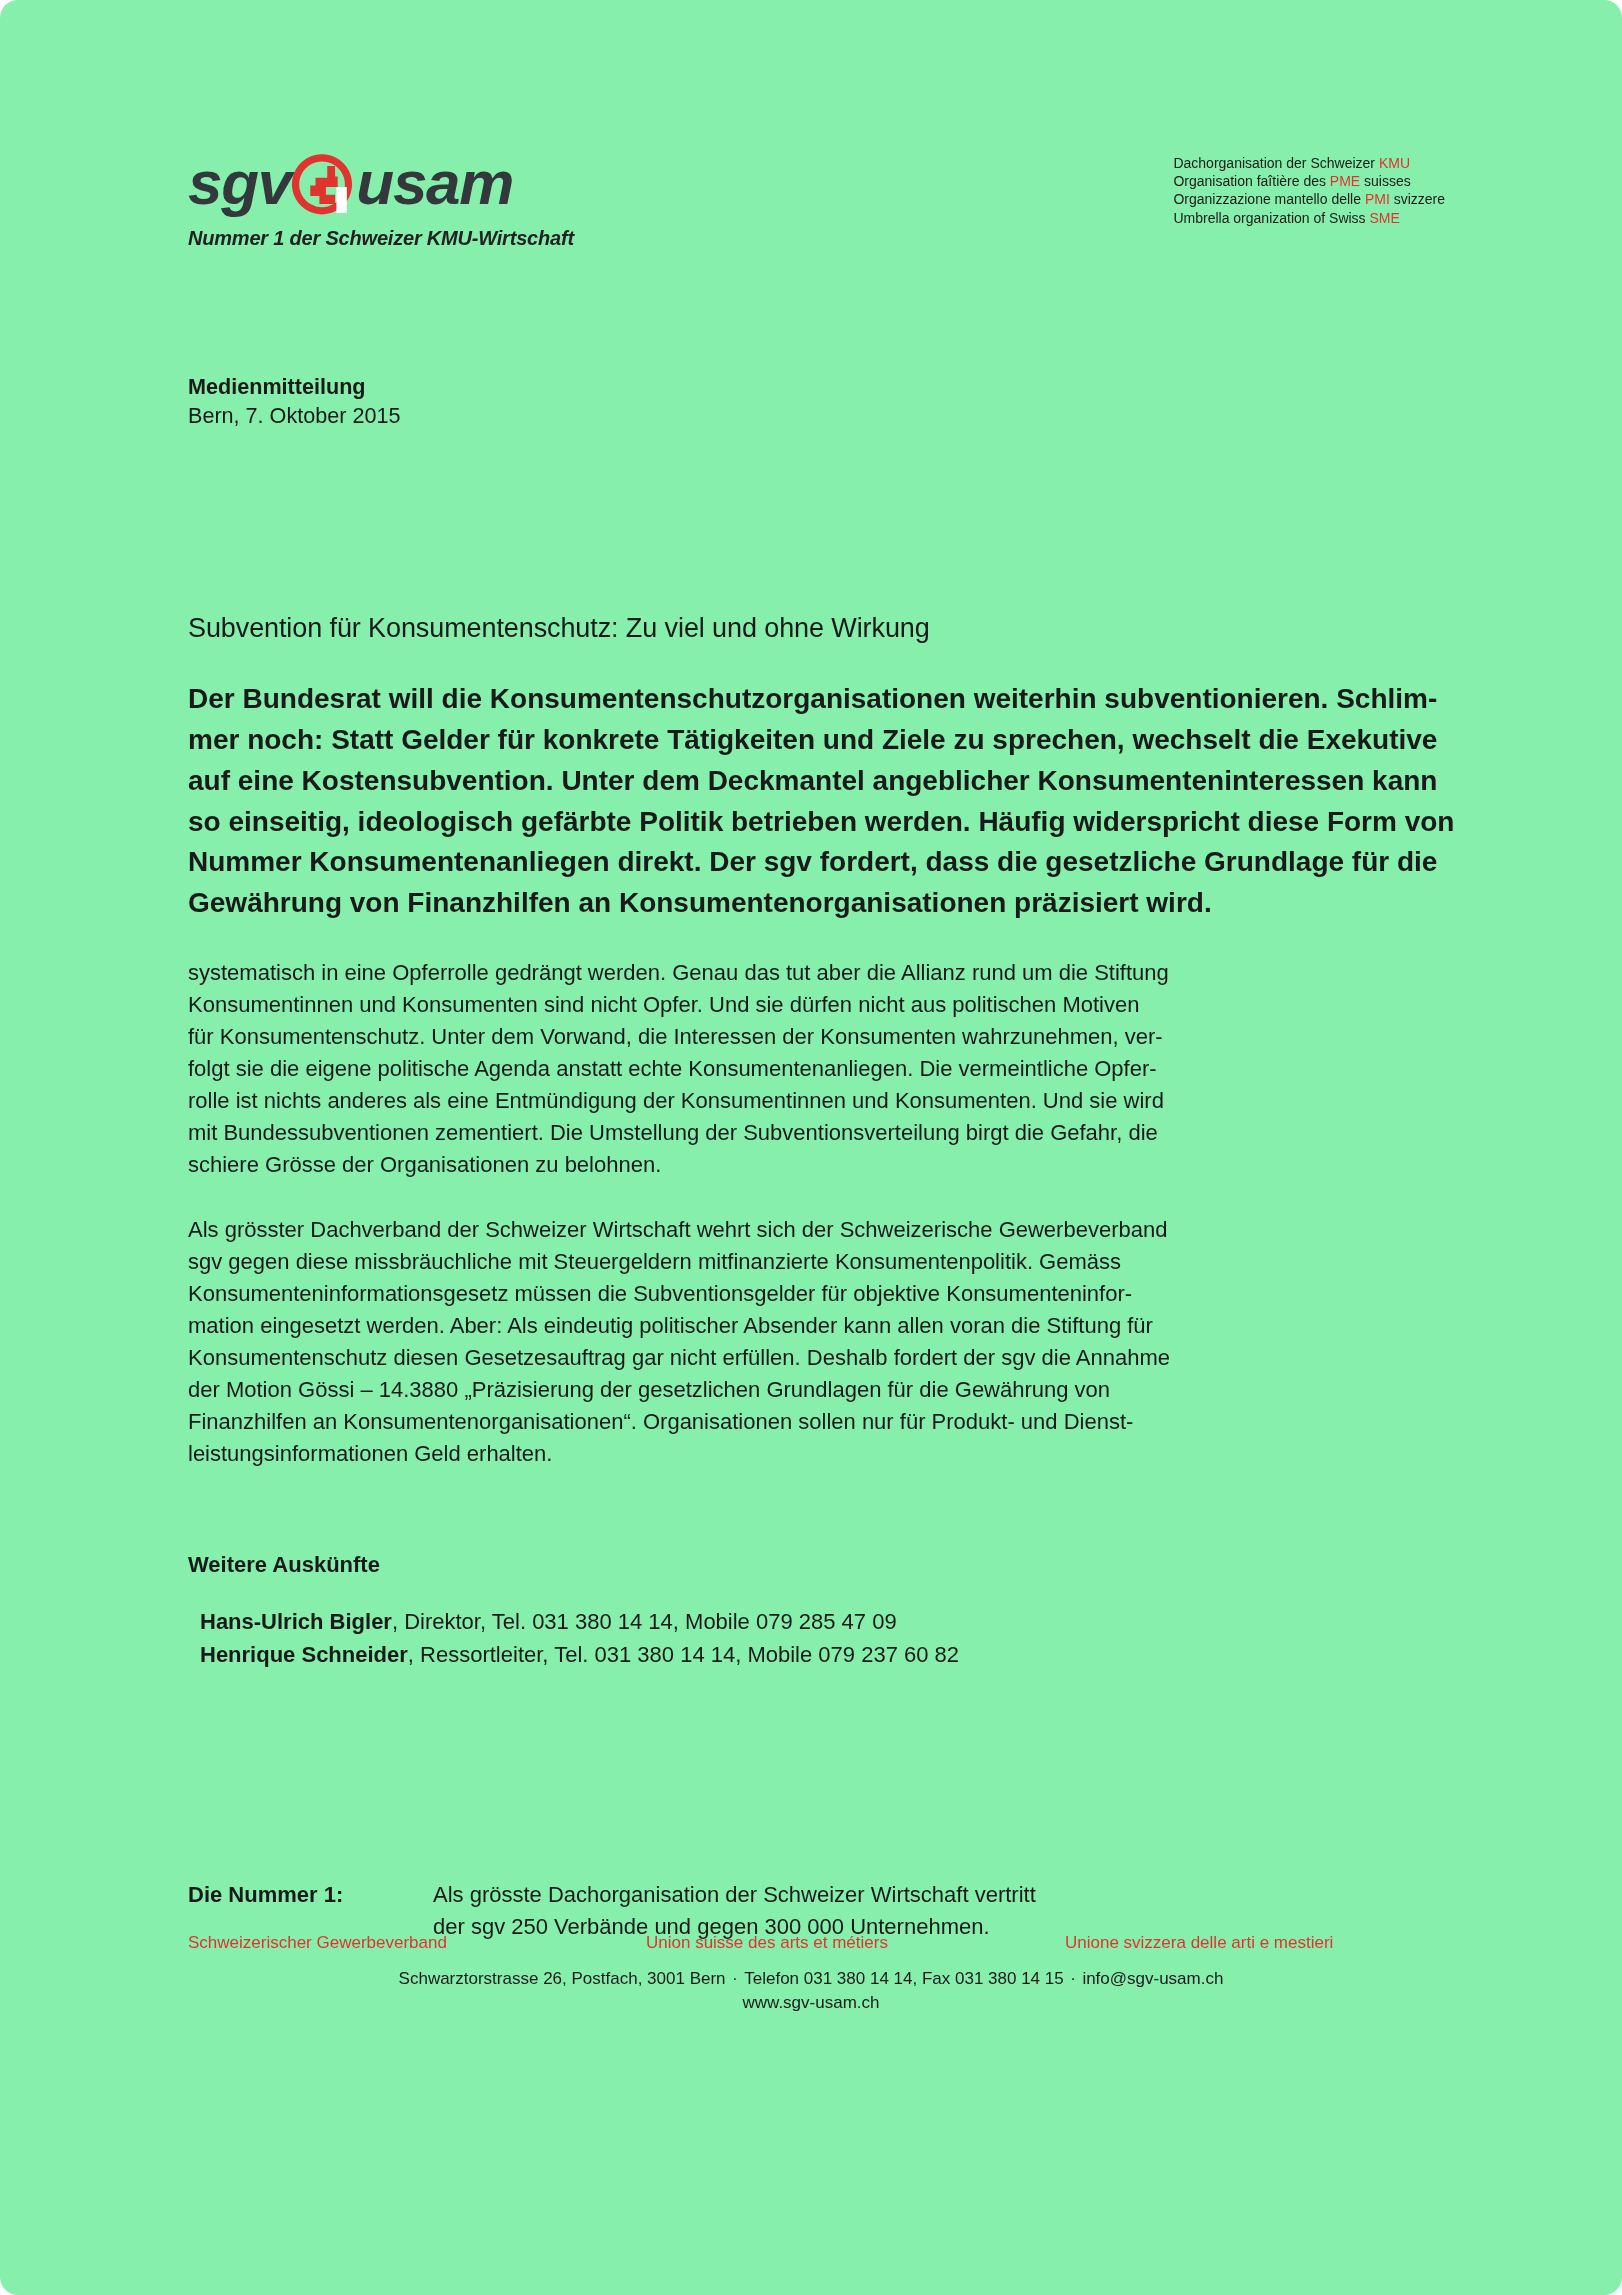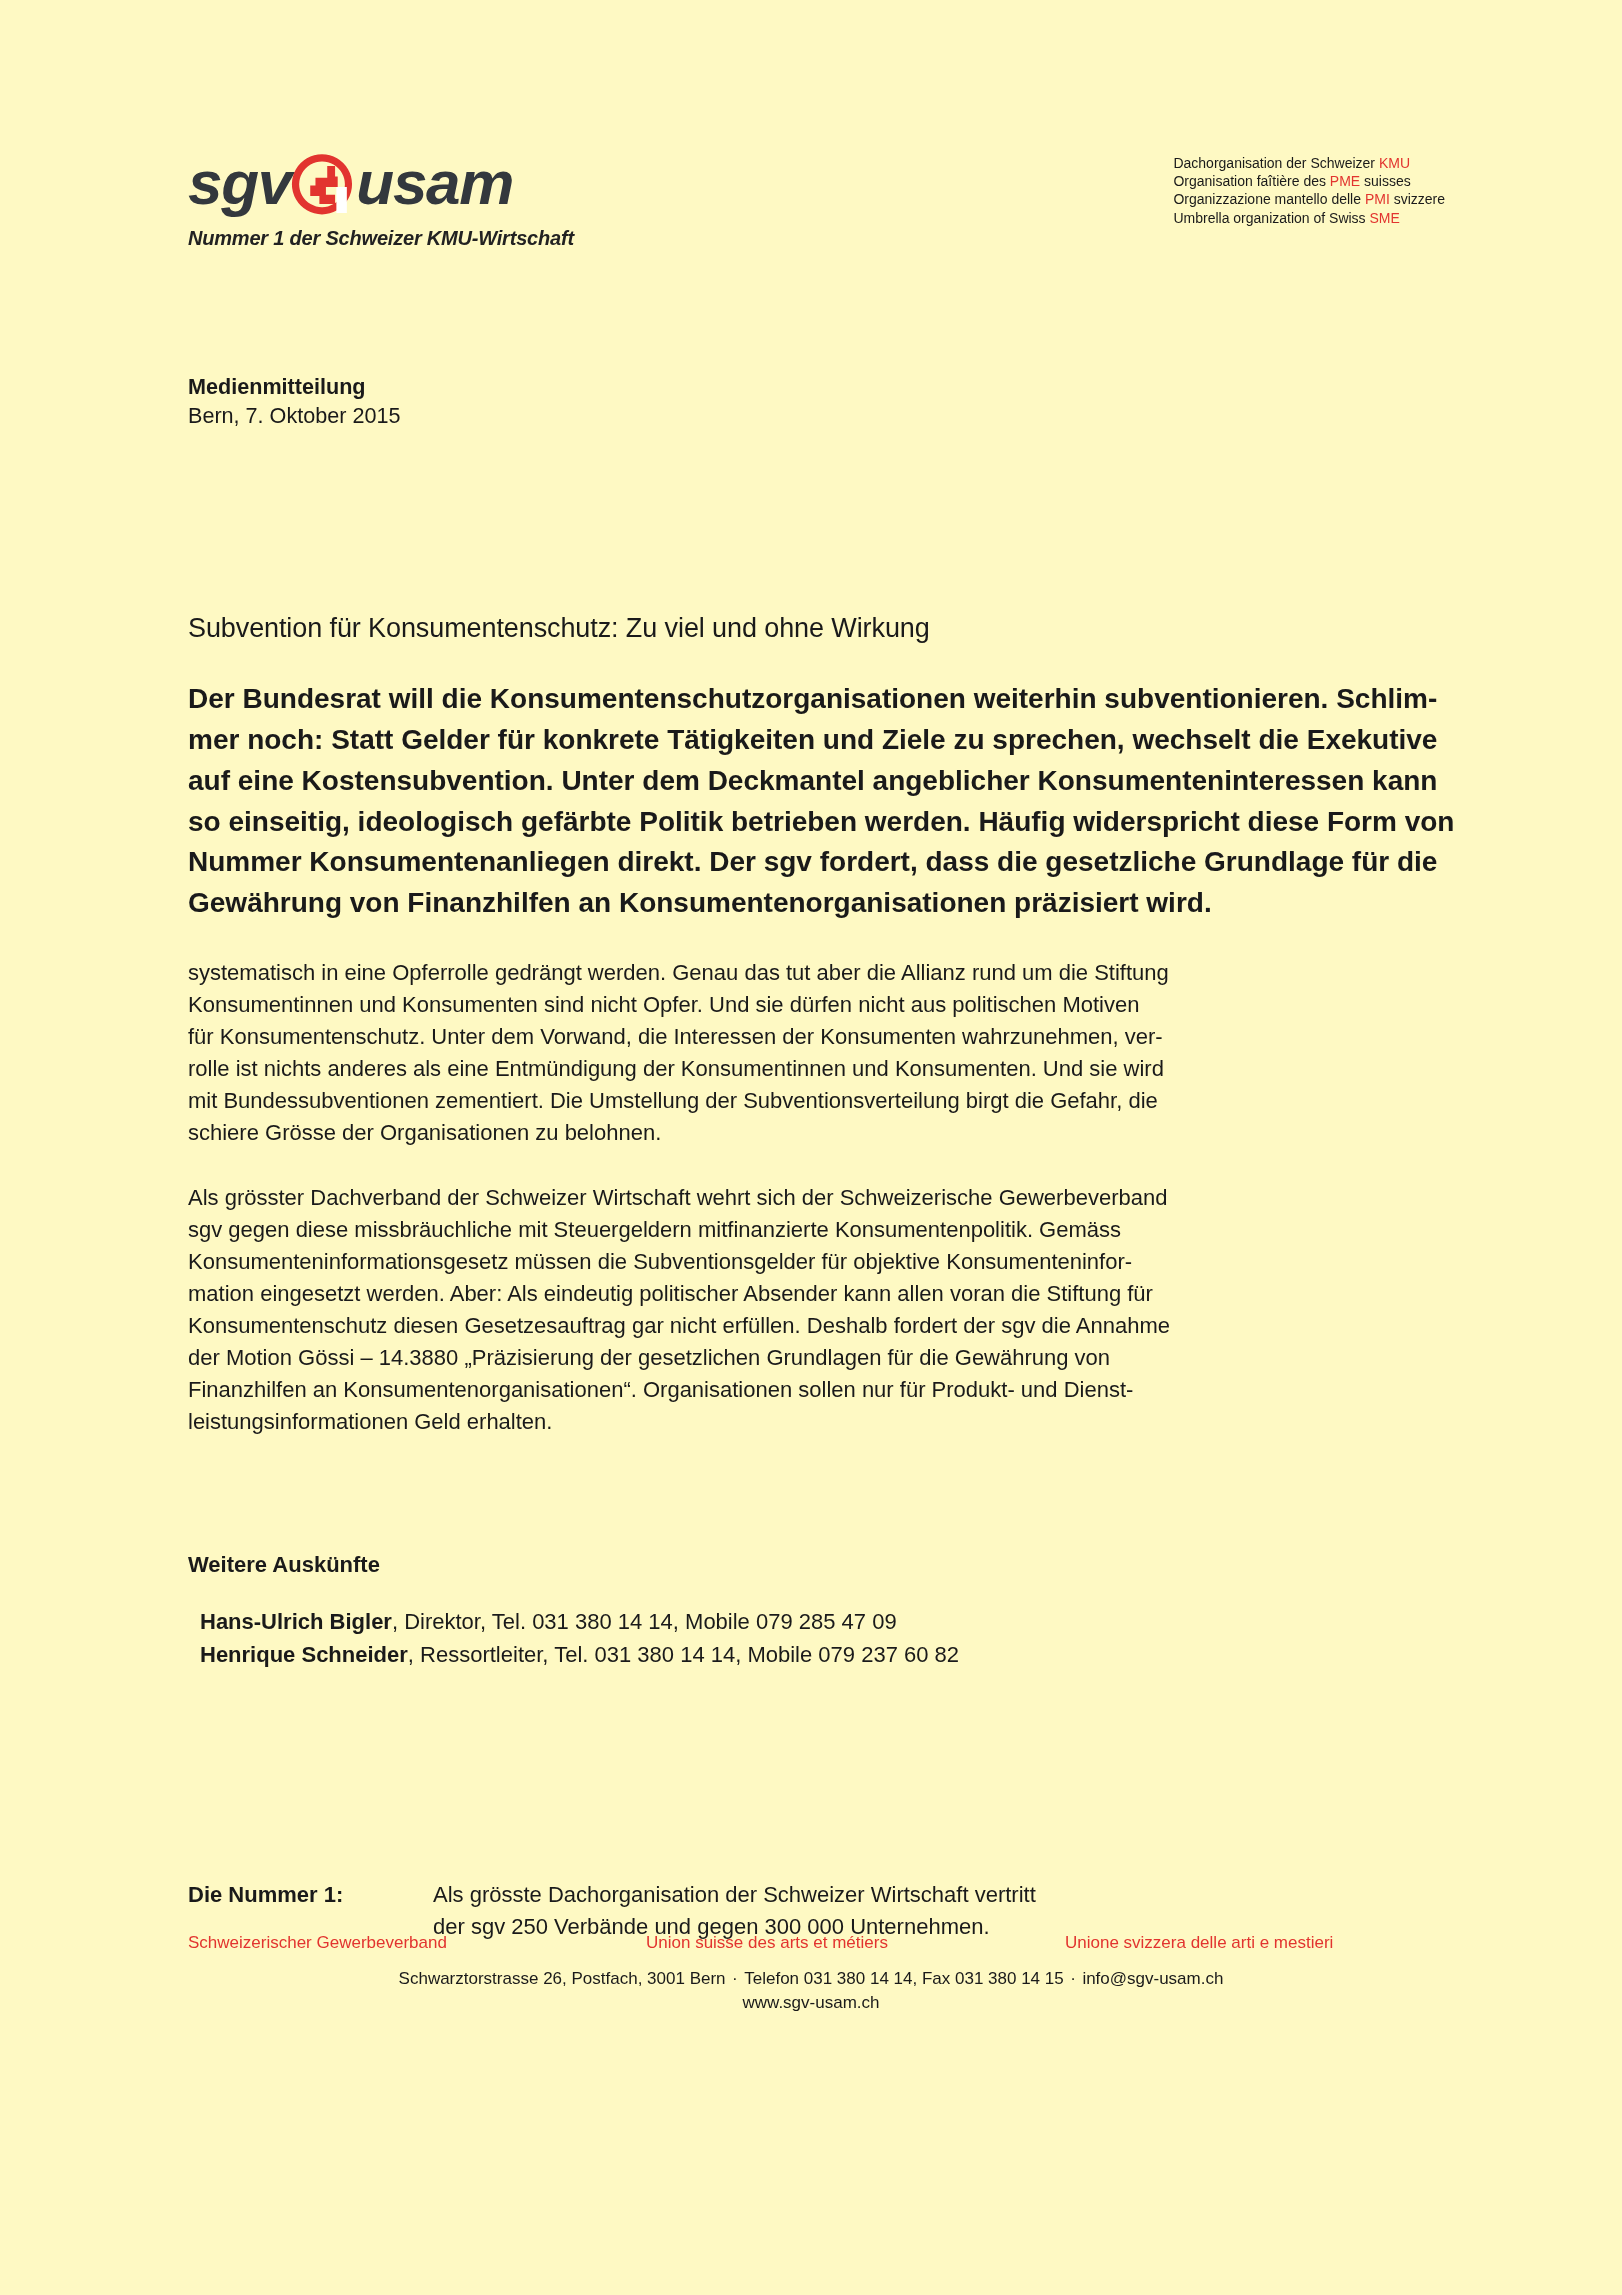--- a/index.html
+++ b/index.html
@@ -12,21 +12,22 @@
     height: 2295px;
     font-family: "Liberation Sans", sans-serif;
     color: #1a1a1a;
     position: relative;
     overflow: hidden;
   }
   .page {
     position: relative;
     width: 1622px;
     height: 2295px;
-    background: #fef9c3;
+    background: #86efac;
+    border-radius: 18px;
   }
 
   
   .header {
     position: absolute;
     top: 147px;
     left: 188px;
     right: 177px;
     display: flex;
     justify-content: space-between;
@@ -234,20 +235,21 @@
       <span class="ln">auf eine Kostensubvention. Unter dem Deckmantel angeblicher Konsumenteninteressen kann</span>
       <span class="ln">so einseitig, ideologisch gefärbte Politik betrieben werden. Häufig widerspricht diese Form von</span>
       <span class="ln">Nummer Konsumentenanliegen direkt. Der sgv fordert, dass die gesetzliche Grundlage für die</span>
       <span class="ln">Gewährung von Finanzhilfen an Konsumentenorganisationen präzisiert wird.</span>
     </p>
 
     <p class="para">
       <span class="ln">systematisch in eine Opferrolle gedrängt werden. Genau das tut aber die Allianz rund um die Stiftung</span>
       <span class="ln">Konsumentinnen und Konsumenten sind nicht Opfer. Und sie dürfen nicht aus politischen Motiven</span>
       <span class="ln">für Konsumentenschutz. Unter dem Vorwand, die Interessen der Konsumenten wahrzunehmen, ver-</span>
+      <span class="ln">folgt sie die eigene politische Agenda anstatt echte Konsumentenanliegen. Die vermeintliche Opfer-</span>
       <span class="ln">rolle ist nichts anderes als eine Entmündigung der Konsumentinnen und Konsumenten. Und sie wird</span>
       <span class="ln">mit Bundessubventionen zementiert. Die Umstellung der Subventionsverteilung birgt die Gefahr, die</span>
       <span class="ln">schiere Grösse der Organisationen zu belohnen.</span>
     </p>
 
     <p class="para">
       <span class="ln">Als grösster Dachverband der Schweizer Wirtschaft wehrt sich der Schweizerische Gewerbeverband</span>
       <span class="ln">sgv gegen diese missbräuchliche mit Steuergeldern mitfinanzierte Konsumentenpolitik. Gemäss</span>
       <span class="ln">Konsumenteninformationsgesetz müssen die Subventionsgelder für objektive Konsumenteninfor-</span>
       <span class="ln">mation eingesetzt werden. Aber: Als eindeutig politischer Absender kann allen voran die Stiftung für</span>

